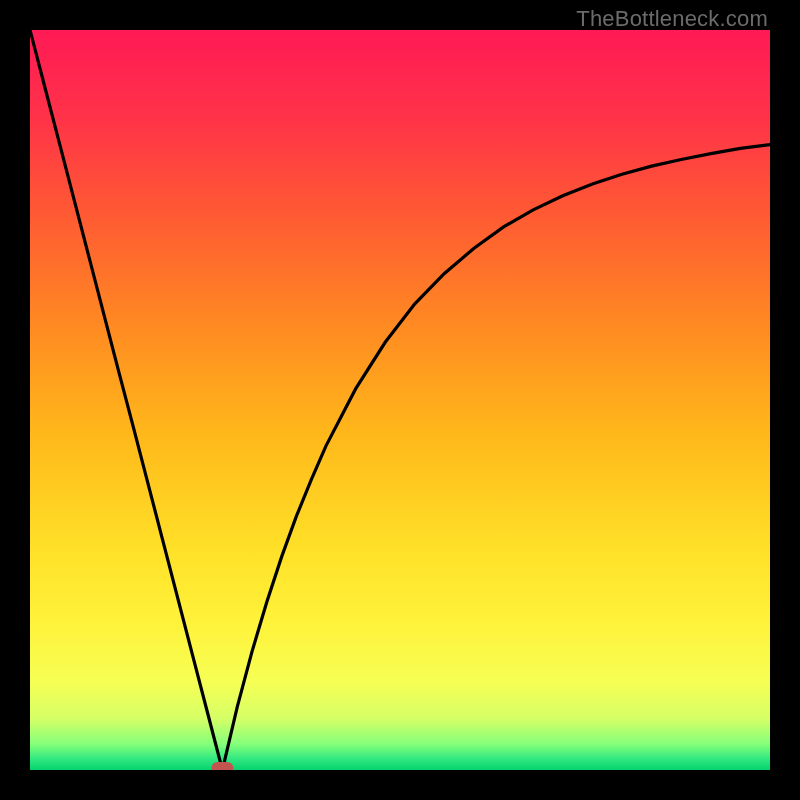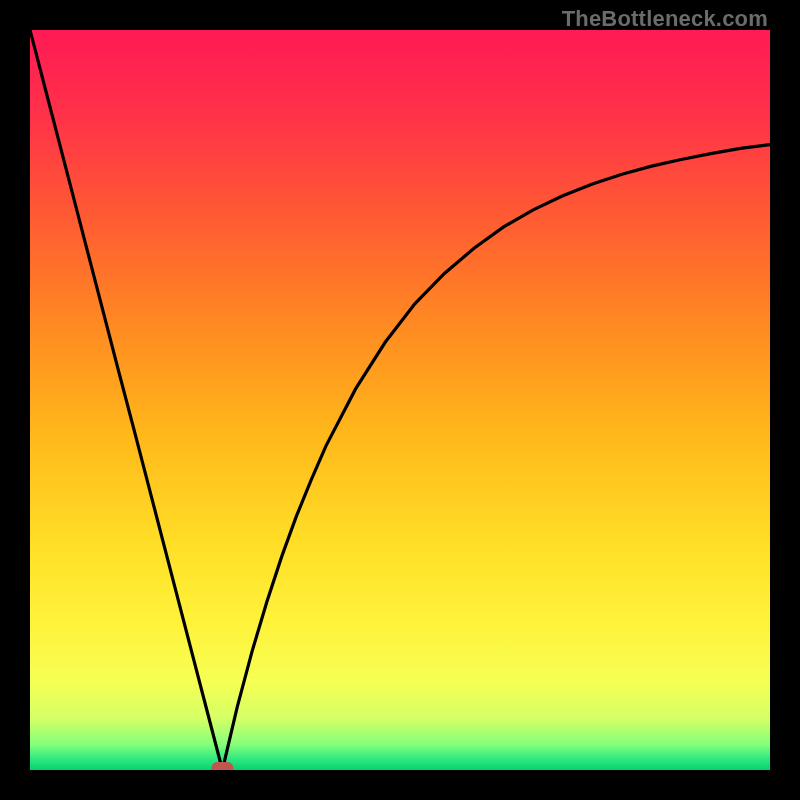--- a/index.html
+++ b/index.html
@@ -19,21 +19,21 @@
     height: 740px;
     background: #000;
   }
   .watermark {
     position: absolute;
     top: 6px;
     right: 32px;
     color: #6b6b6b;
     font-size: 22px;
     letter-spacing: 0.2px;
-    font-weight: 700;
+    font-weight: 400;
   }
   svg {
     position: absolute;
     left: 0;
     top: 0;
   }
 </style>
 </head>
 <body>
 

